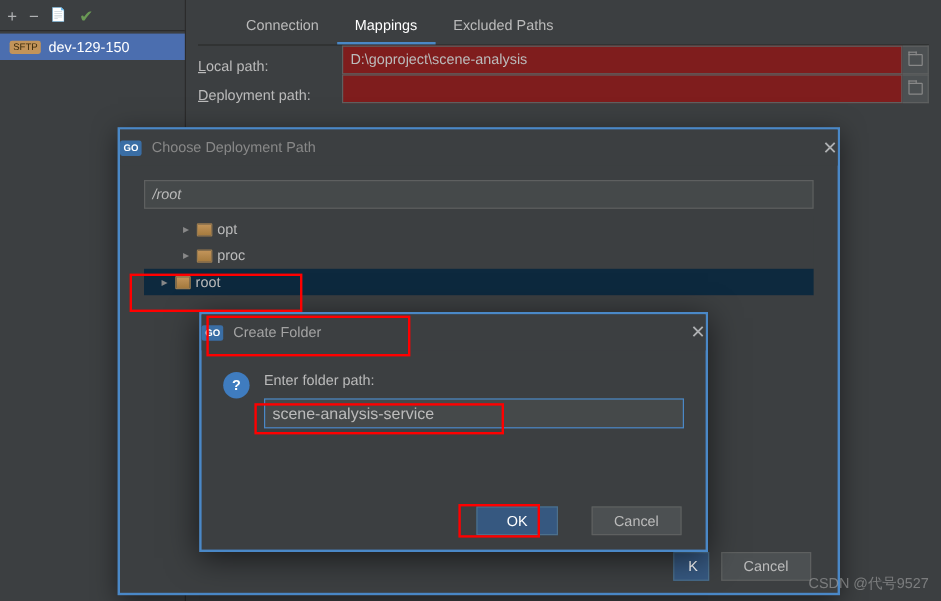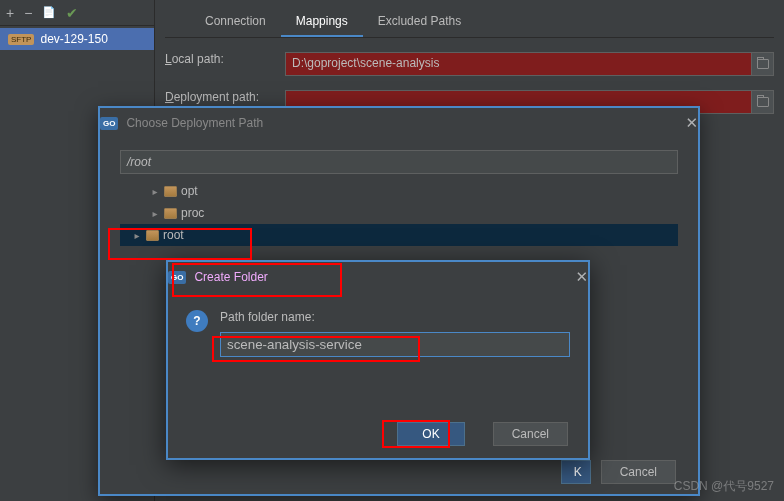--- a/index.html
+++ b/index.html
@@ -10,21 +10,21 @@
   .sidebar-toolbar { height: 26px; display: flex; align-items: center; padding: 0 6px; gap: 10px; color: #afb1b3; border-bottom: 1px solid #2b2b2b; }
   .sidebar-toolbar span { cursor: pointer; font-size: 14px; }
   .server-item { display: flex; align-items: center; gap: 6px; padding: 4px 8px; background: #4b6eaf; color: #fff; margin: 2px 0; }
   .sftp-badge { background: #c2945a; color: #3b2a0a; font-size: 8px; padding: 1px 3px; border-radius: 2px; font-weight: normal; }
 
   
   .right-pane { position: absolute; left: 155px; top: 0; right: 0; bottom: 0; padding: 0 10px; }
   .tabs { display: flex; gap: 0; height: 38px; align-items: flex-end; border-bottom: 1px solid #2b2b2b; padding-left: 25px; }
   .tab { padding: 7px 15px; color: #bbbbbb; cursor: pointer; border-bottom: 2px solid transparent; }
   .tab.active { border-bottom: 2px solid #4a88c7; color: #fff; }
-  .form-row { display: flex; align-items: flex-start; margin-top: 14px; }
+  .form-row { display: flex; align-items: flex-end; }
   .form-row label { width: 120px; }
   .form-row label u { text-decoration: underline; }
   .path-input { flex: 1; background: #7f1d1d; border: 1px solid #5e6060; padding: 3px 6px; color: #bbb; height: 24px; }
   .path-folder-btn { width: 22px; height: 24px; background: #4c5052; border: 1px solid #5e6060; border-left: none; display: flex; align-items: center; justify-content: center; cursor: pointer; }
   .folder-ic { width: 12px; height: 10px; border: 1px solid #888; border-radius: 0 1px 1px 1px; position: relative; }
   .folder-ic::before { content: ""; position: absolute; top: -3px; left: -1px; width: 5px; height: 2px; border: 1px solid #888; border-bottom: none; }
 
   
   .dialog-outer { position: absolute; left: 98px; top: 106px; width: 602px; height: 390px; background: #3c3f41; border: 2px solid #4a88c7; box-shadow: 0 5px 20px rgba(0,0,0,0.5); }
   .dialog-titlebar { display: flex; align-items: center; height: 30px; padding: 0 0; background: #3c3f41; }
@@ -125,28 +125,28 @@
   </div>
   <div class="footer">
     <div class="btn primary cut">K</div>
     <div class="btn">Cancel</div>
   </div>
 </div>
 
 <div class="dialog-inner">
   <div class="dialog-titlebar">
     <span class="go-badge">GO</span>
-    <span class="dialog-title" style="color:#f0abfc;">Create Folder</span>
+    <span class="dialog-title" style="color:#a3a3a3;">Create Folder</span>
     <span class="dialog-close">✕</span>
   </div>
   <div class="dialog-body">
     <div class="inner-row">
       <div class="help-circle">?</div>
       <div class="inner-col">
-        <div>Path folder name:</div>
+        <div>Enter folder path:</div>
         <input class="folder-input" value="scene-analysis-service" style="">
       </div>
     </div>
   </div>
   <div class="footer">
     <div class="btn primary" style="padding:4px 24px;">OK</div>
     <div class="btn">Cancel</div>
   </div>
 </div>
 

